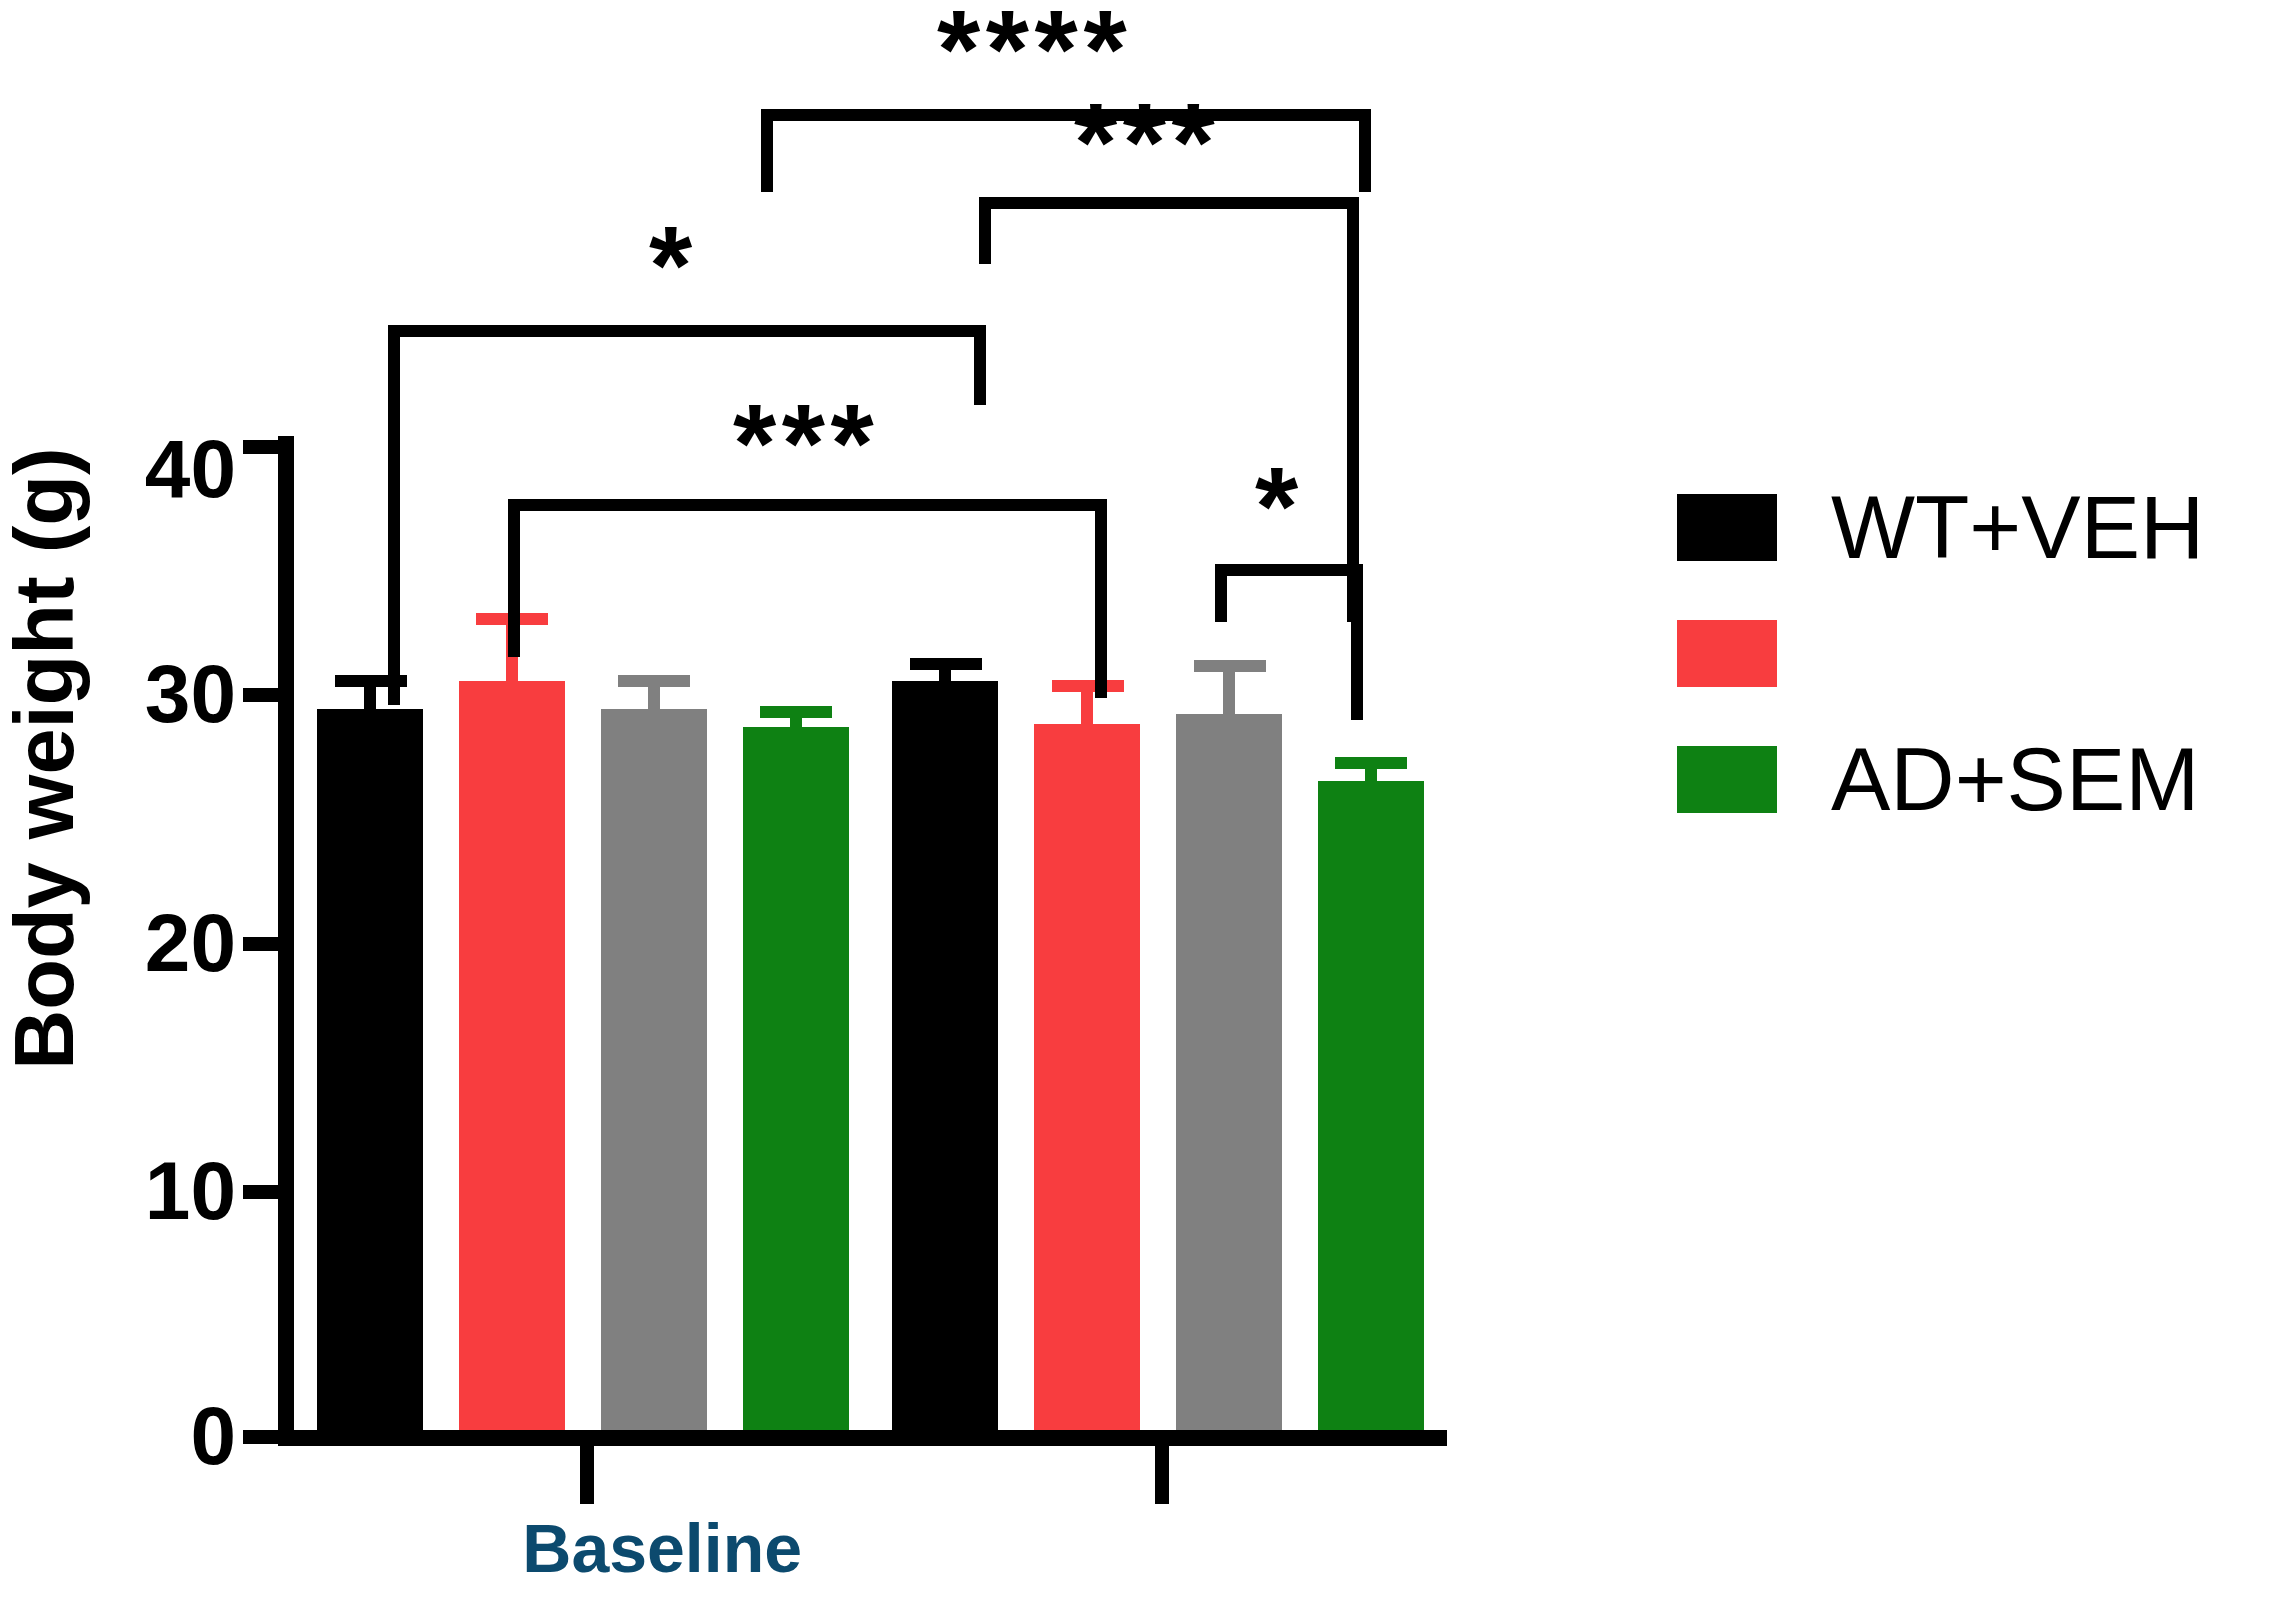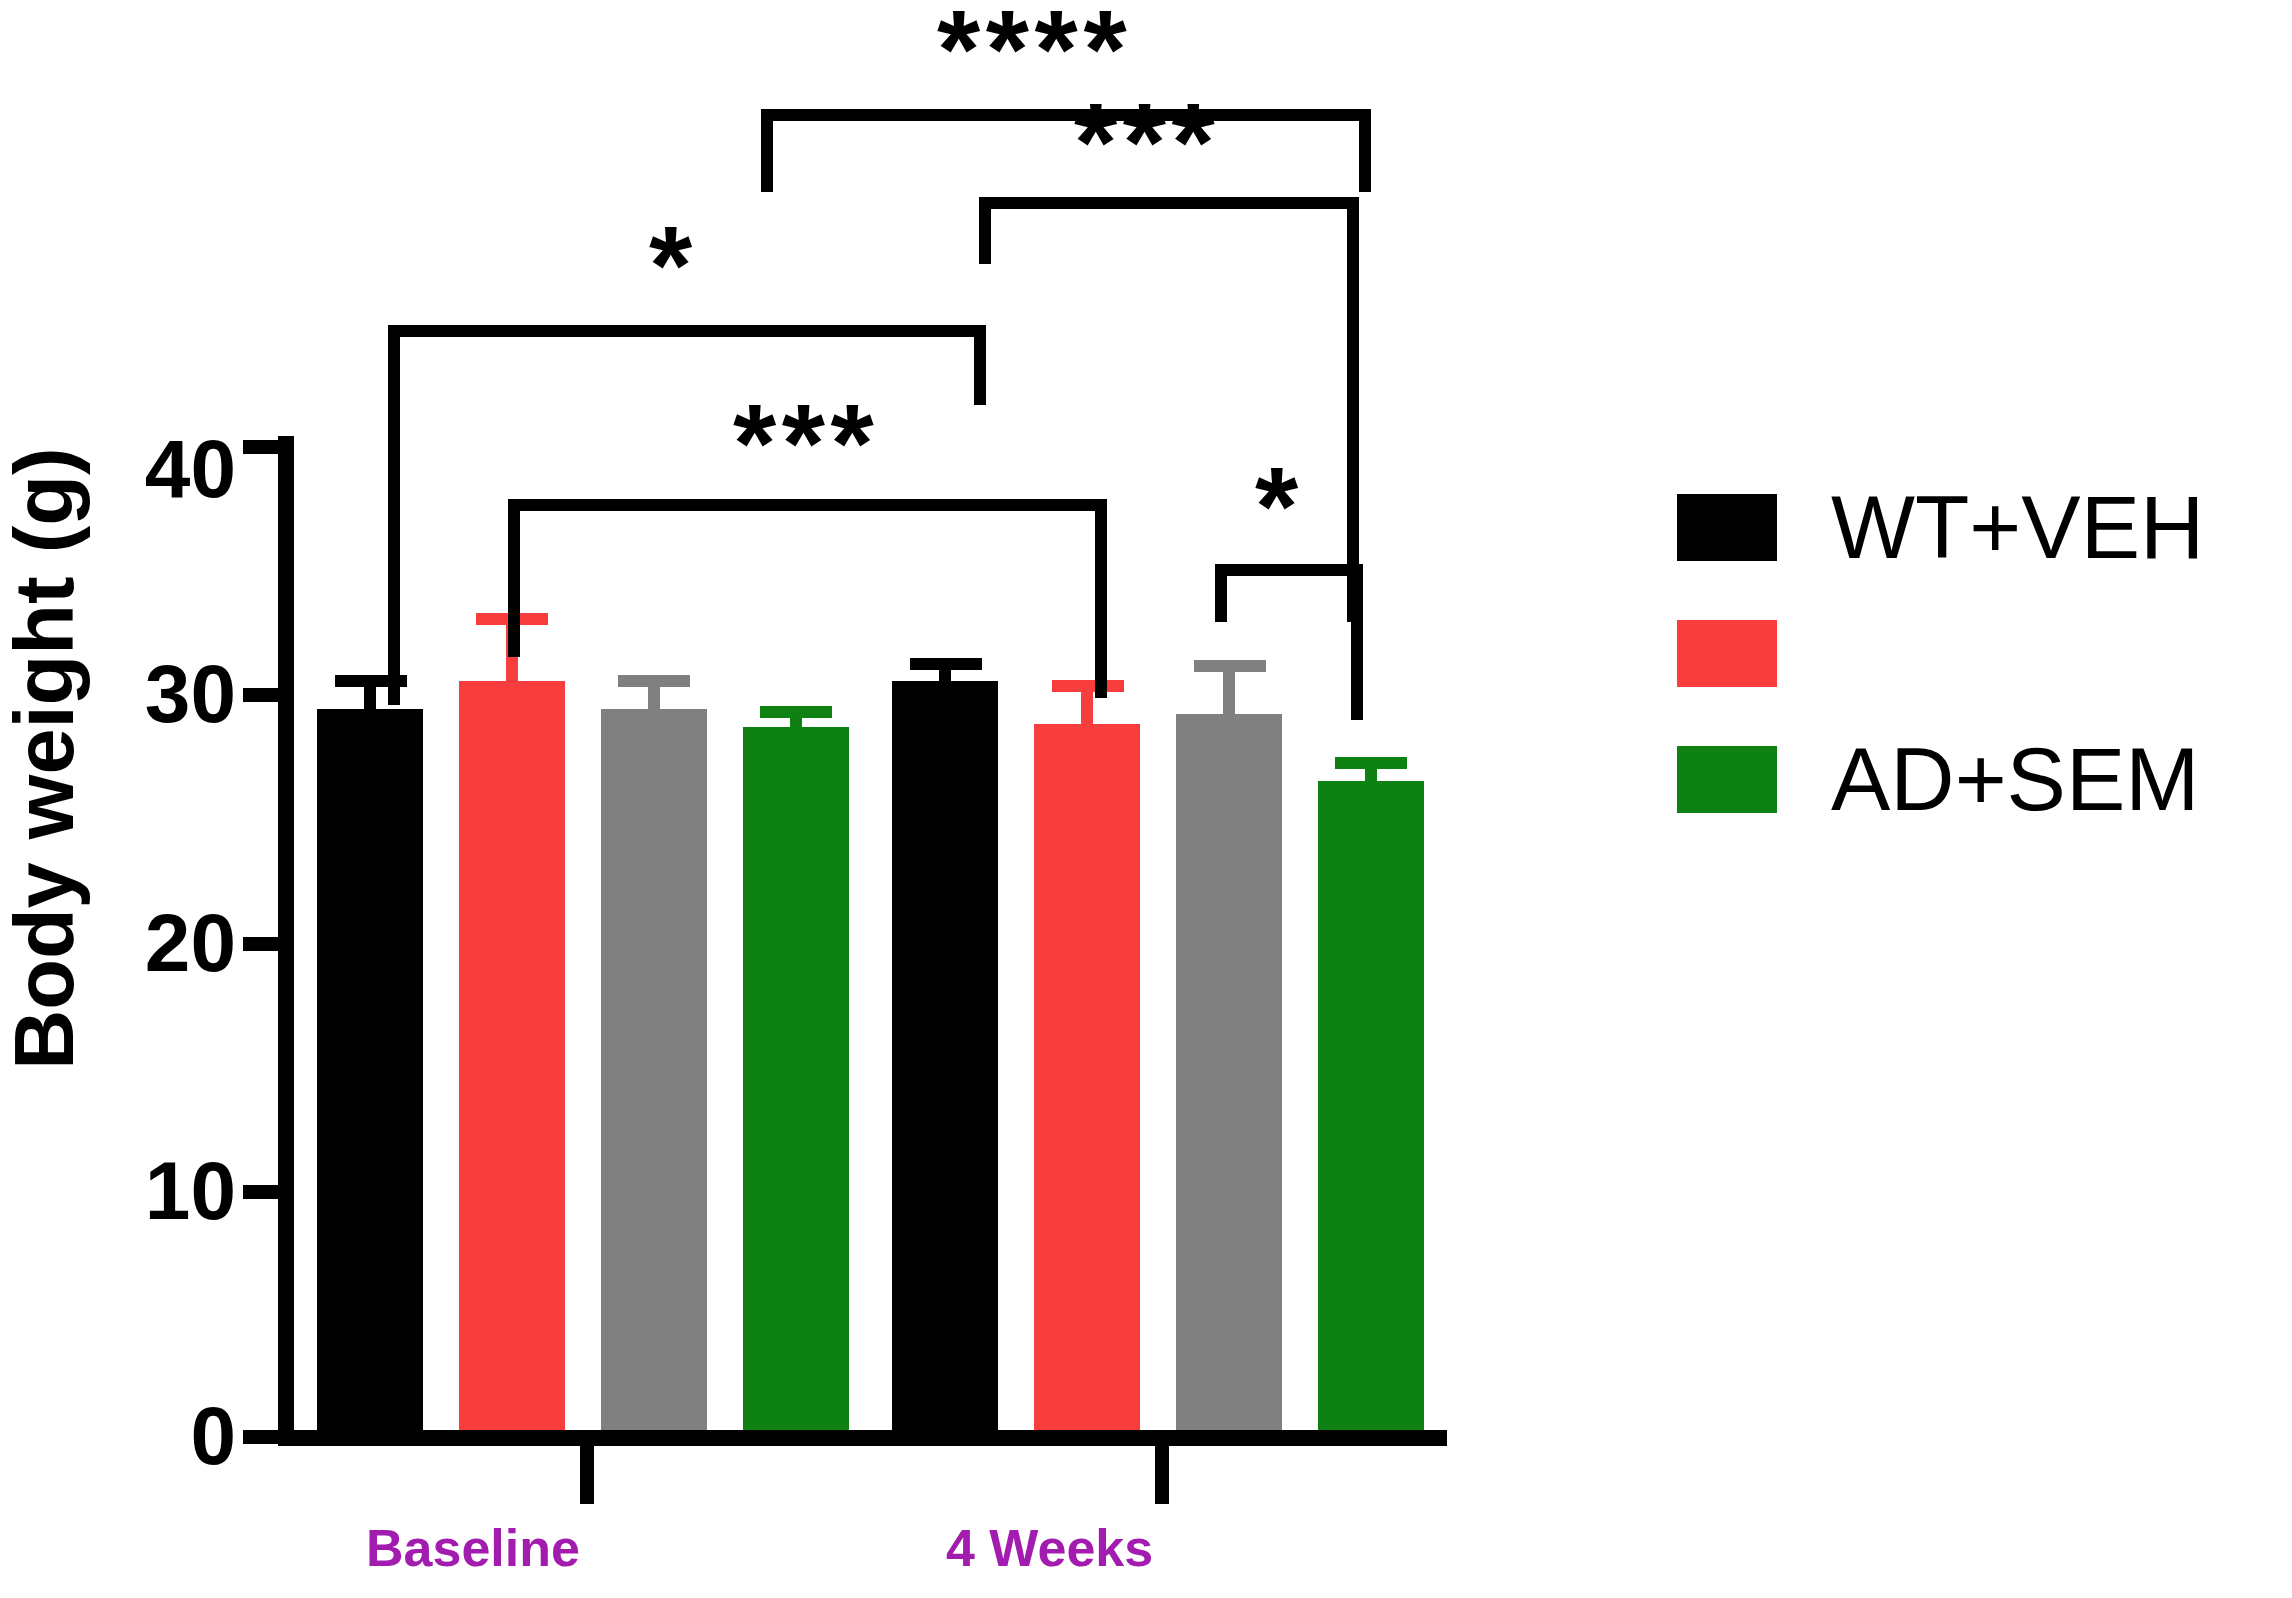--- a/index.html
+++ b/index.html
@@ -69,25 +69,25 @@
     position: absolute;
     width: 14px;
     height: 58px;
     background: #000;
     top: 1446px;
   }
   .xtick-label {
     position: absolute;
     top: 1507px;
     font-weight: bold;
-    font-size: 52px;
+    font-size: 68px;
     line-height: 83px;
-    color: #a21caf;
-    white-space: nowrap;
-    text-align: left;
+    color: #0c4a6e;
+    white-space: nowrap;
+    text-align: right;
     font-family: "Liberation Sans", sans-serif;
   }
 
   
   .y-axis-title {
     position: absolute;
     left: -327px;
     top: 714px;
     width: 742px;
     transform: rotate(-90deg);
@@ -190,21 +190,20 @@
     <div class="ytick-label" style="top:1150px; left:102px; width:134px">10</div>
     <div class="ytick-label" style="top:1395px; left:102px; width:134px">0</div>
 
     <div class="axis-y"></div>
     <div class="axis-x"></div>
 
     <div class="xtick" style="left:580px"></div>
     <div class="xtick" style="left:1155px"></div>
 
     <div class="xtick-label" style="left:366px; width:436px">Baseline</div>
-    <div class="xtick-label" style="left:946px; width:436px">4 Weeks</div>
 
     <div class="bar-wrap">
 
       <div class="bar" style="left:39px; width:106px; height:721px; background:#000000;"></div>
       <div class="errbar-stem" style="left:86px; bottom:694px; height:55px; background:#000000;"></div>
       <div class="errbar-cap" style="left:57px; bottom:743px; width:72px; background:#000000;"></div>
 
       <div class="bar" style="left:181px; width:106px; height:749px; background:#F83D3F;"></div>
       <div class="errbar-stem" style="left:228px; bottom:722px; height:89px; background:#F83D3F;"></div>
       <div class="errbar-cap" style="left:198px; bottom:805px; width:72px; background:#F83D3F;"></div>

